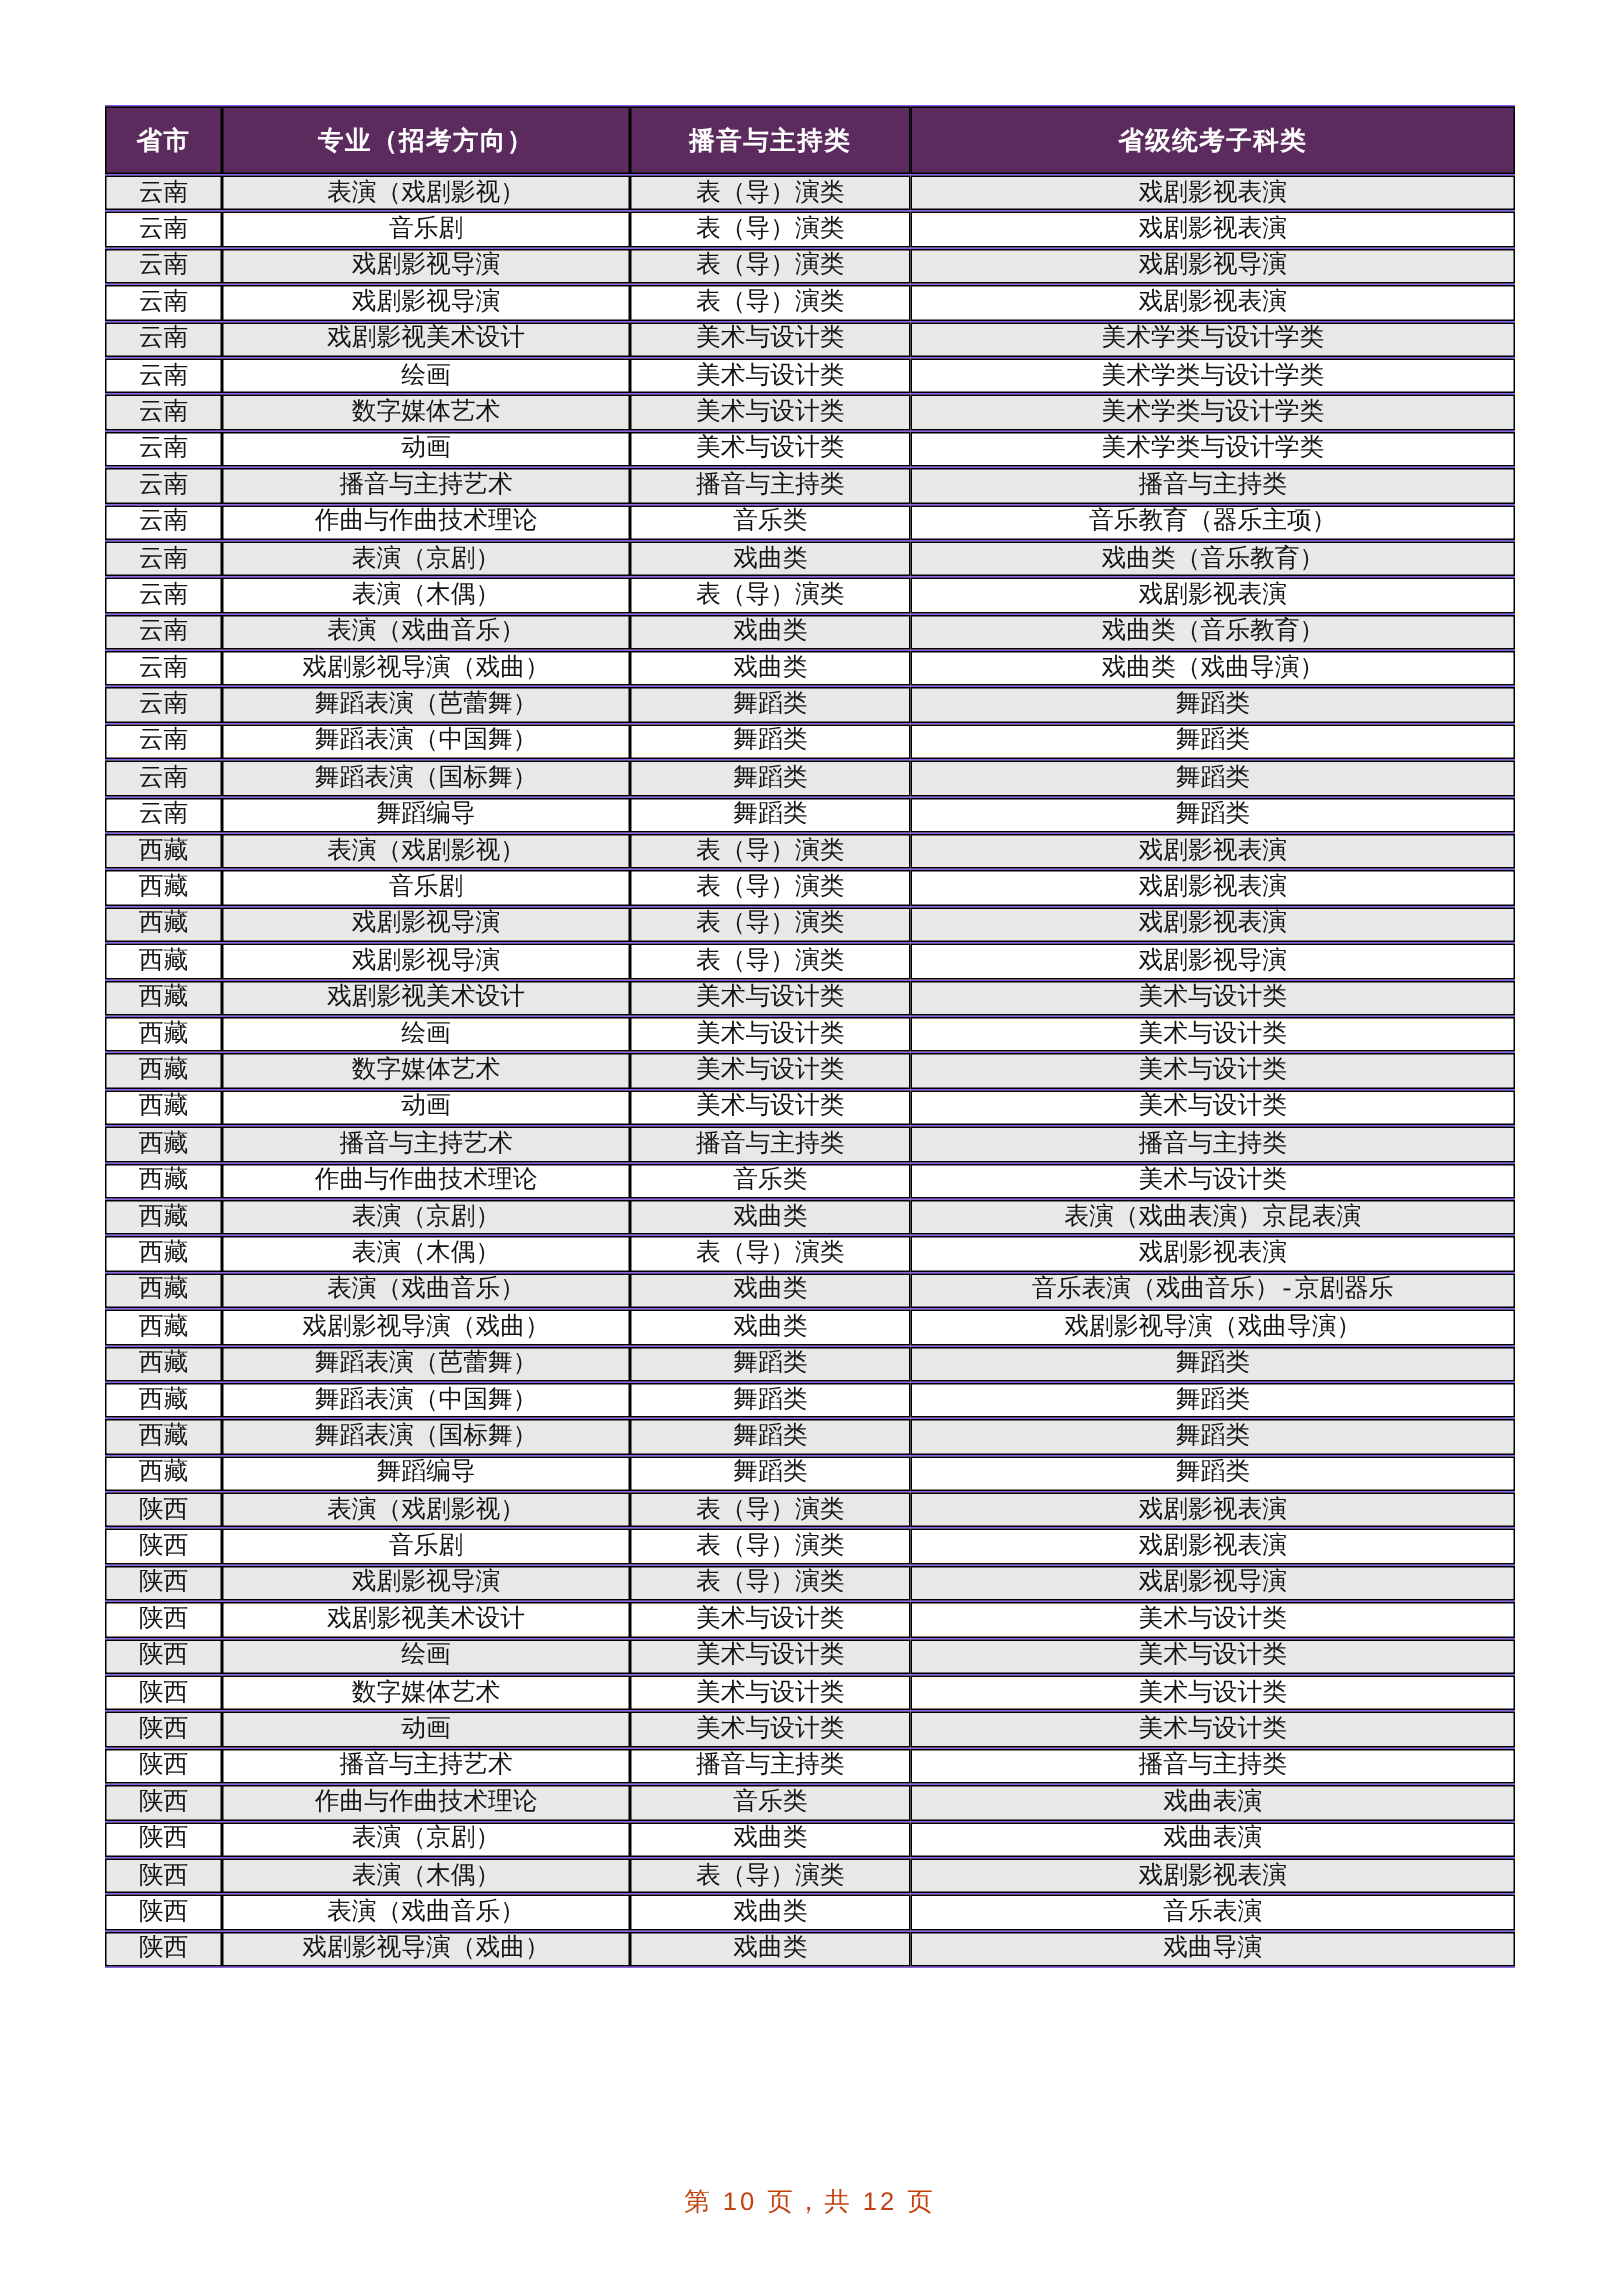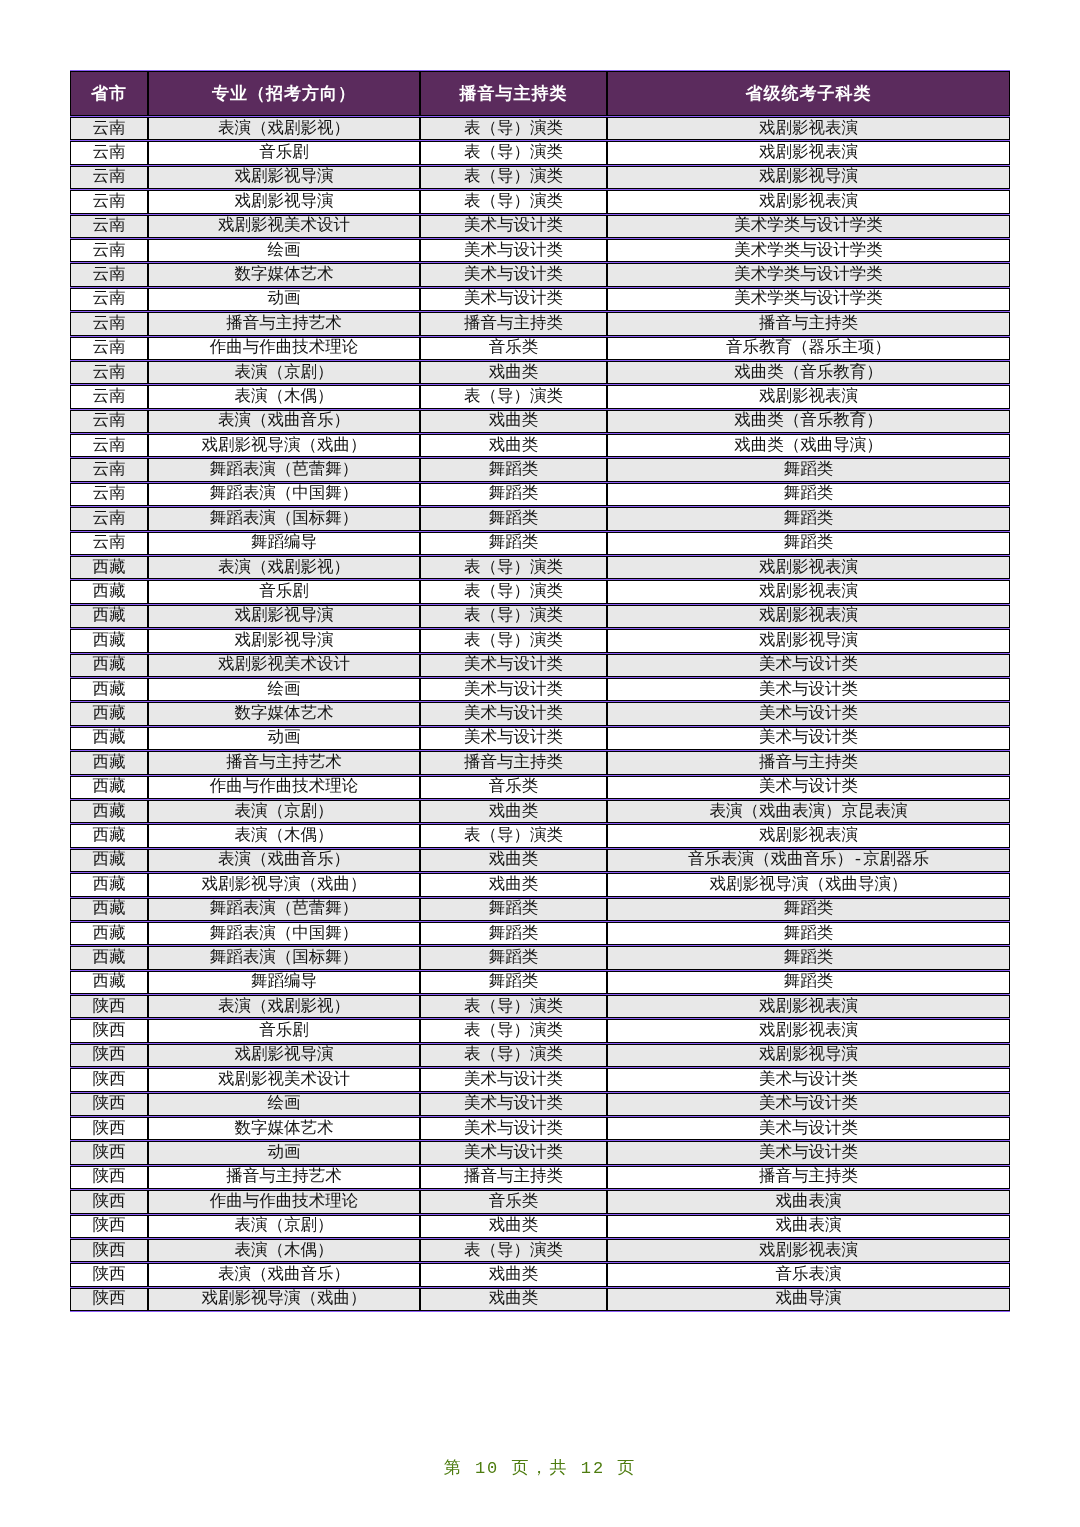--- a/index.html
+++ b/index.html
@@ -61,23 +61,23 @@
     overflow: hidden;
   }
   tr.shaded td { background: var(--row-shaded); }
   tr.plain  td { background: var(--row-plain); }
   .footer {
     position: absolute;
     top: 1456px;
     left: 0;
     width: 1080px;
     text-align: center;
-    font-family: Liberation Mono, monospace;
+    font-family: Liberation Sans, sans-serif;
     font-size: 17px;
-    color: #4d7c0f;
+    color: #c2410c;
     letter-spacing: 2px;
   }
 </style>
 </head>
 <body>
 
 <div class="page">
   <div class="table-wrap">
     <table class="exam-table">
       <colgroup>

